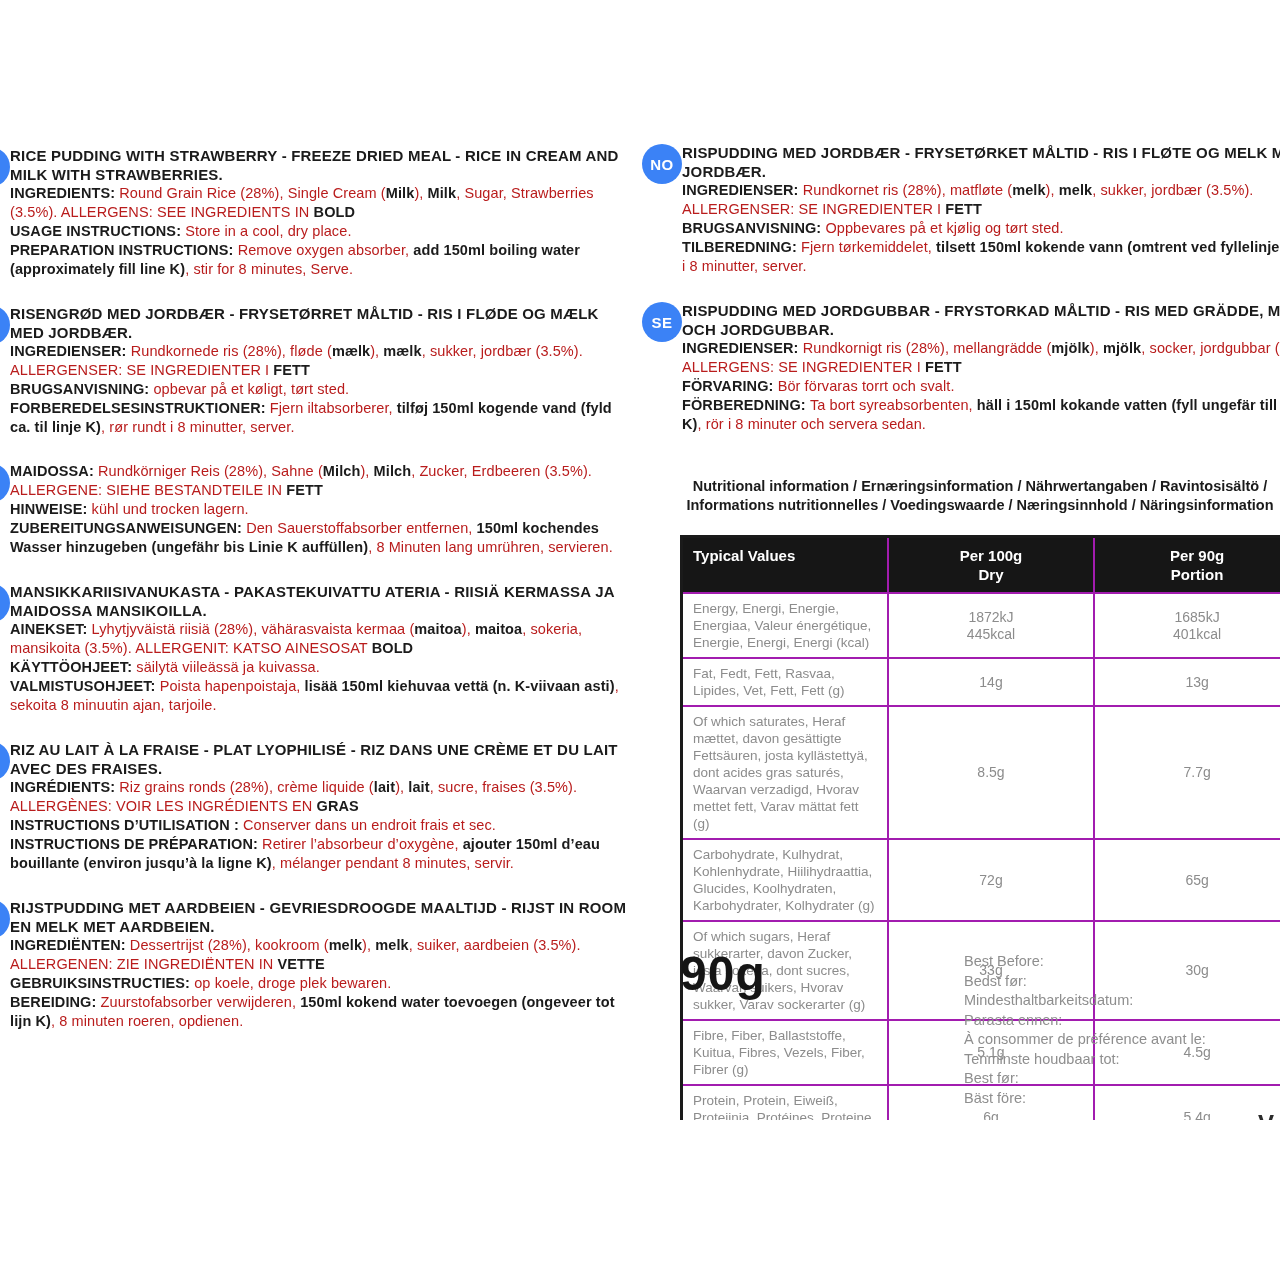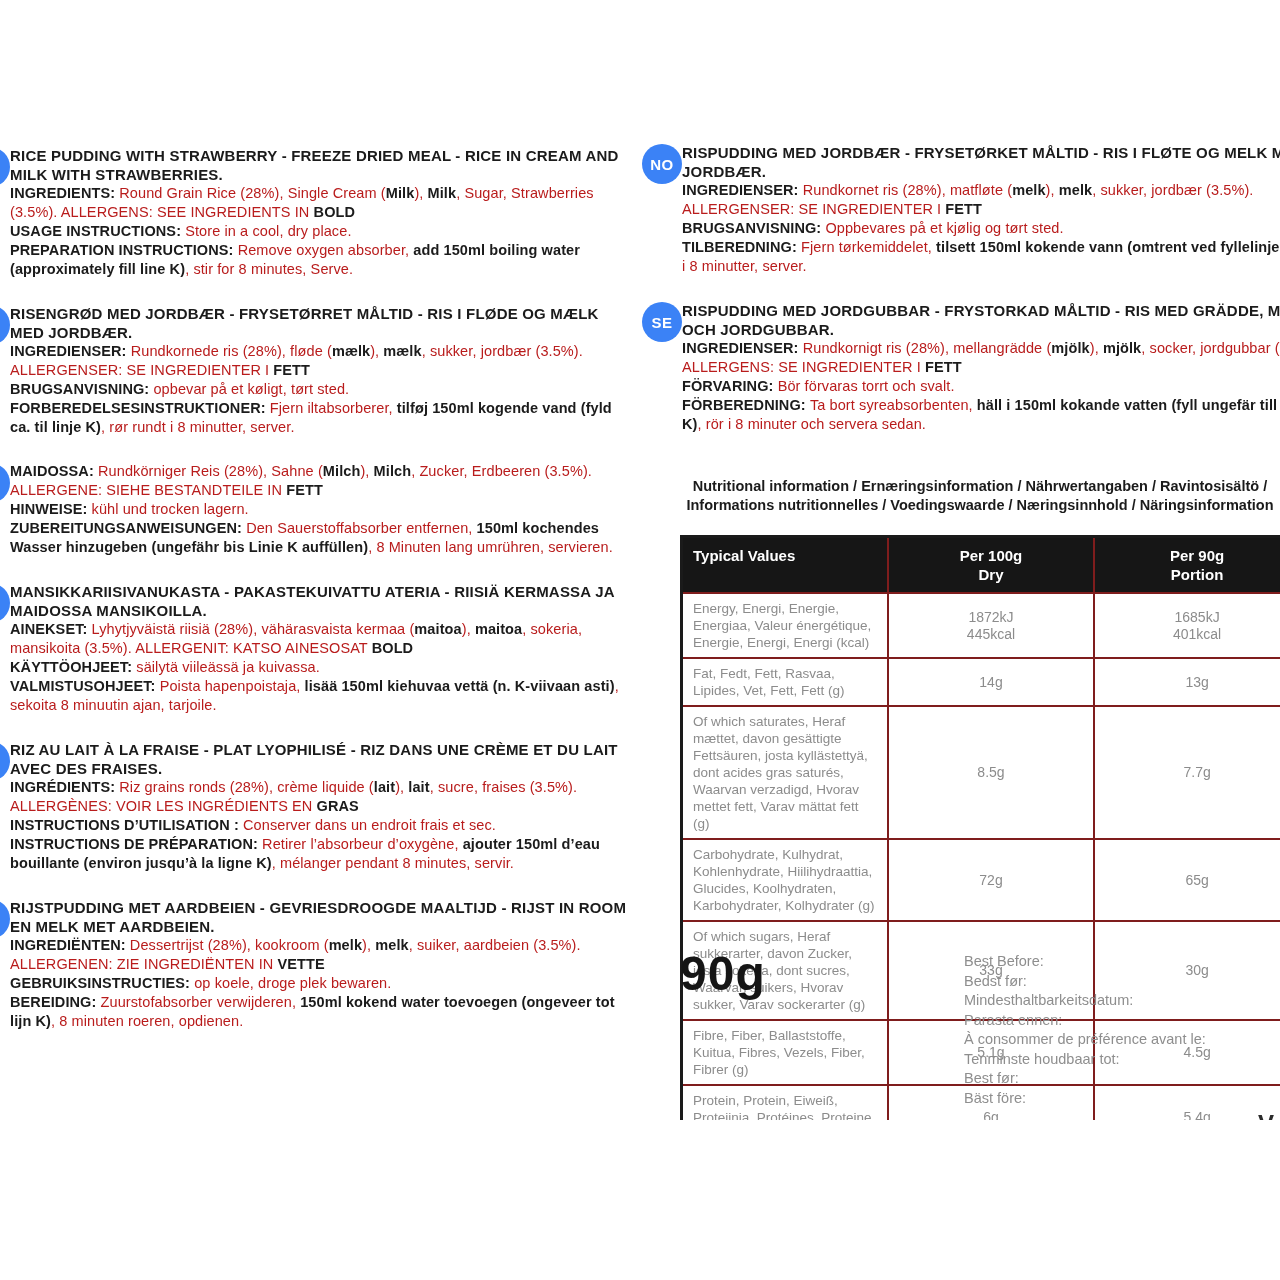--- a/index.html
+++ b/index.html
@@ -18,21 +18,21 @@
   .sec-title{margin:0;font-size:15px;font-weight:bold;line-height:19px;color:#1b1b1b;
              letter-spacing:.2px;}
   .sec-line{margin:0;font-size:14.5px;line-height:19px;letter-spacing:.1px;}
   .r-l,.r-b{font-weight:bold;color:#1b1b1b;}
   .r-g{color:#b91c1c;}
   .nutrition{position:absolute;left:680px;top:477px;width:624px;}
   .nutri-header{font-size:14.5px;font-weight:bold;line-height:19px;color:#1b1b1b;width:600px;
                 margin:0 0 20px 0;text-align:center;}
   table.nutri{border-collapse:collapse;width:622px;table-layout:fixed;
               border:3px solid #1a1a1a;}
-  table.nutri th,table.nutri td{border:2px solid #7f1d1d;}
+  table.nutri th,table.nutri td{border:2px solid #a21caf;}
   table.nutri thead th{background:#161616;color:#fff;font-size:15px;line-height:19px;
               padding:8px 10px;white-space:pre-line;vertical-align:top;font-weight:bold;}
   table.nutri thead th.c1{text-align:left;}
   table.nutri thead th.c2,table.nutri thead th.c3{text-align:center;}
   table.nutri tbody td{color:#8c8c8c;font-size:13.5px;line-height:17px;padding:6px 10px;
               vertical-align:middle;}
   table.nutri tbody td.val{text-align:center;font-size:14px;white-space:pre-line;}
   .weight{position:absolute;left:680px;top:946px;font-size:48px;font-weight:bold;
           color:#151515;letter-spacing:1px;}
   .best-before{position:absolute;left:964px;top:952px;font-size:14.5px;line-height:19.5px;

